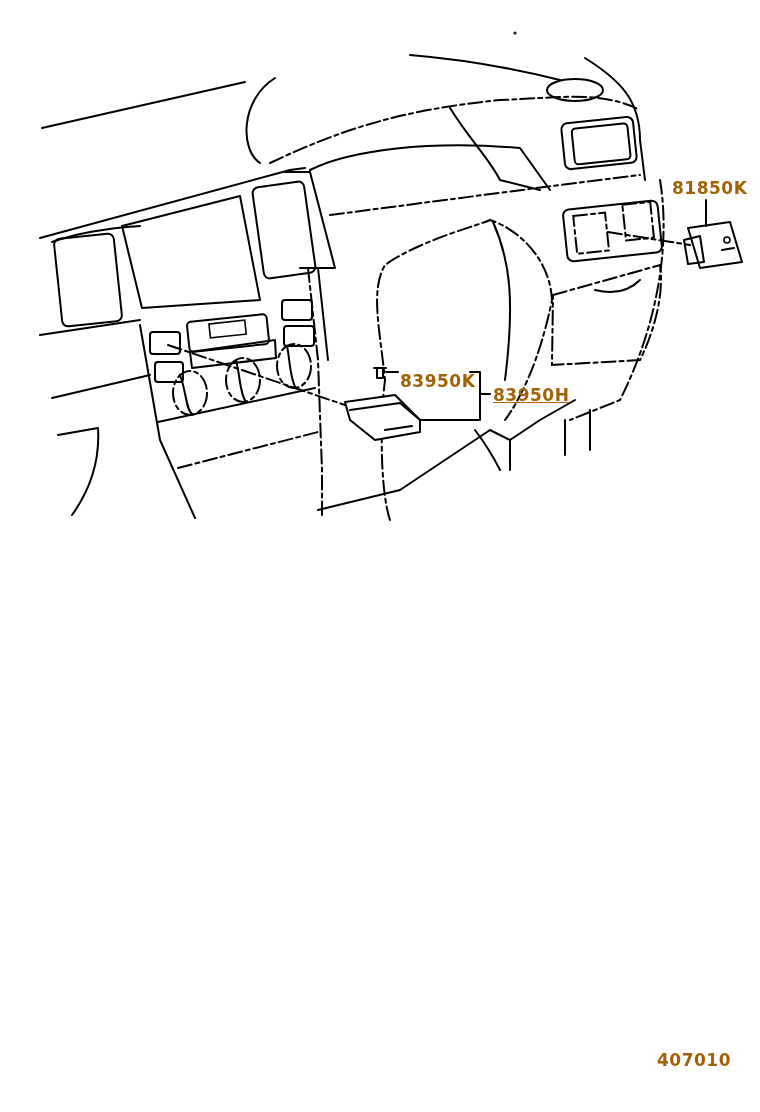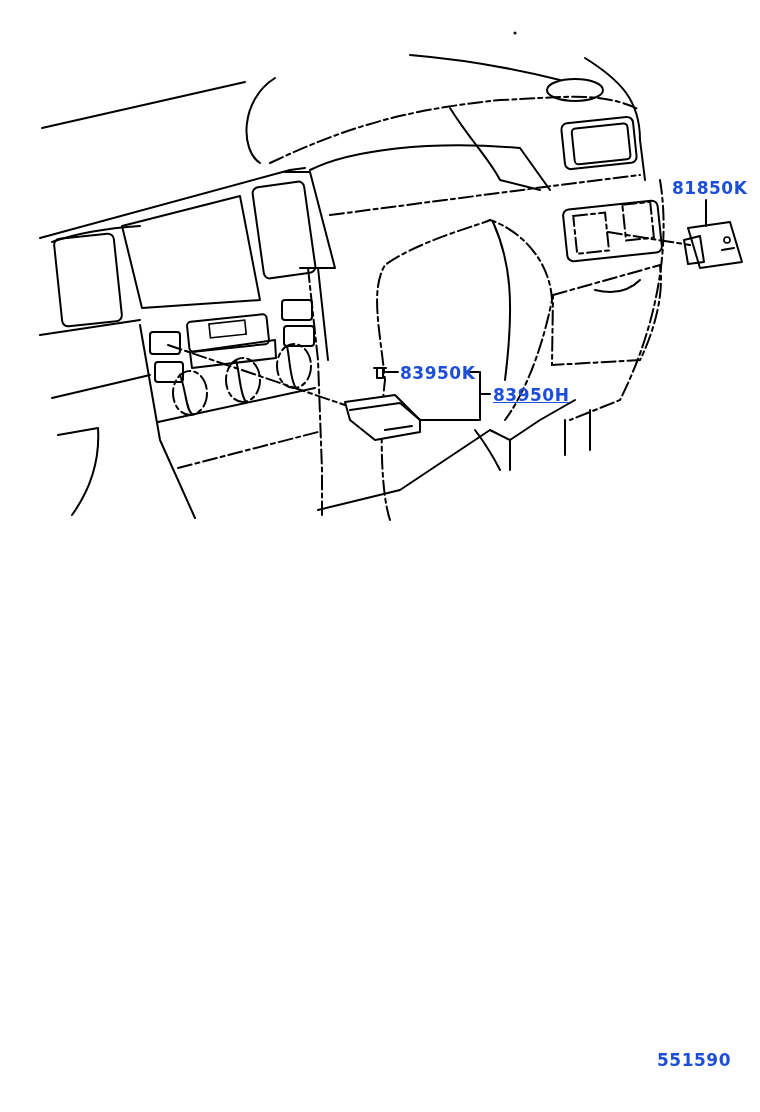--- a/index.html
+++ b/index.html
@@ -1,22 +1,22 @@
 <!DOCTYPE html>
 <html><head>
 <meta charset="utf-8">
 <style>
   html, body { margin: 0; padding: 0; background: #ffffff; }
   body { width: 760px; height: 1112px; position: relative; overflow: hidden;
          font-family: "Liberation Sans", sans-serif; }
   #diagram { position: absolute; left: 0; top: 0; width: 760px; height: 1112px; }
   .lbl { position: absolute; font-family: "DejaVu Sans", sans-serif; font-weight: bold;
-         font-size: 17px; color: #1d4ed8; letter-spacing: 0.5px; white-space: nowrap; }
+         font-size: 17px; color: #a16207; letter-spacing: 0.5px; white-space: nowrap; }
   #lbl-81850K { left: 672px; top: 178px; }
-  #lbl-83950K { left: 400px; top: 363px; }
+  #lbl-83950K { left: 400px; top: 371px; }
   #lbl-83950H { left: 493px; top: 385px; text-decoration: underline; }
   #lbl-fig    { left: 657px; top: 1050px; font-size: 17px; }
   svg .s  { fill: none; stroke: #000; stroke-width: 2; stroke-linecap: round; stroke-linejoin: round; }
   svg .d  { fill: none; stroke: #000; stroke-width: 2; stroke-dasharray: 14 4 4 4; stroke-linecap: round; }
   svg .t  { fill: none; stroke: #000; stroke-width: 1.6; }
   svg .f  { fill: #fff; stroke: #000; stroke-width: 2; stroke-linejoin: round; }
 </style>
 </head>
 <body>
 
@@ -98,13 +98,13 @@
   <path class="s" d="M684 240 L700 236 L704 262 L688 264 Z"></path>
   <circle class="t" cx="727" cy="240" r="3"></circle>
   <path class="s" d="M722 250 L734 248"></path>
   <path class="s" d="M706 200 L706 226"></path>
   <circle class="s" cx="515" cy="33" r="0.6"></circle>
 </svg>
 
 <div class="lbl" id="lbl-81850K">81850K</div>
 <div class="lbl" id="lbl-83950K">83950K</div>
 <div class="lbl" id="lbl-83950H">83950H</div>
-<div class="lbl" id="lbl-fig">551590</div>
+<div class="lbl" id="lbl-fig">407010</div>
 
 </body></html>

